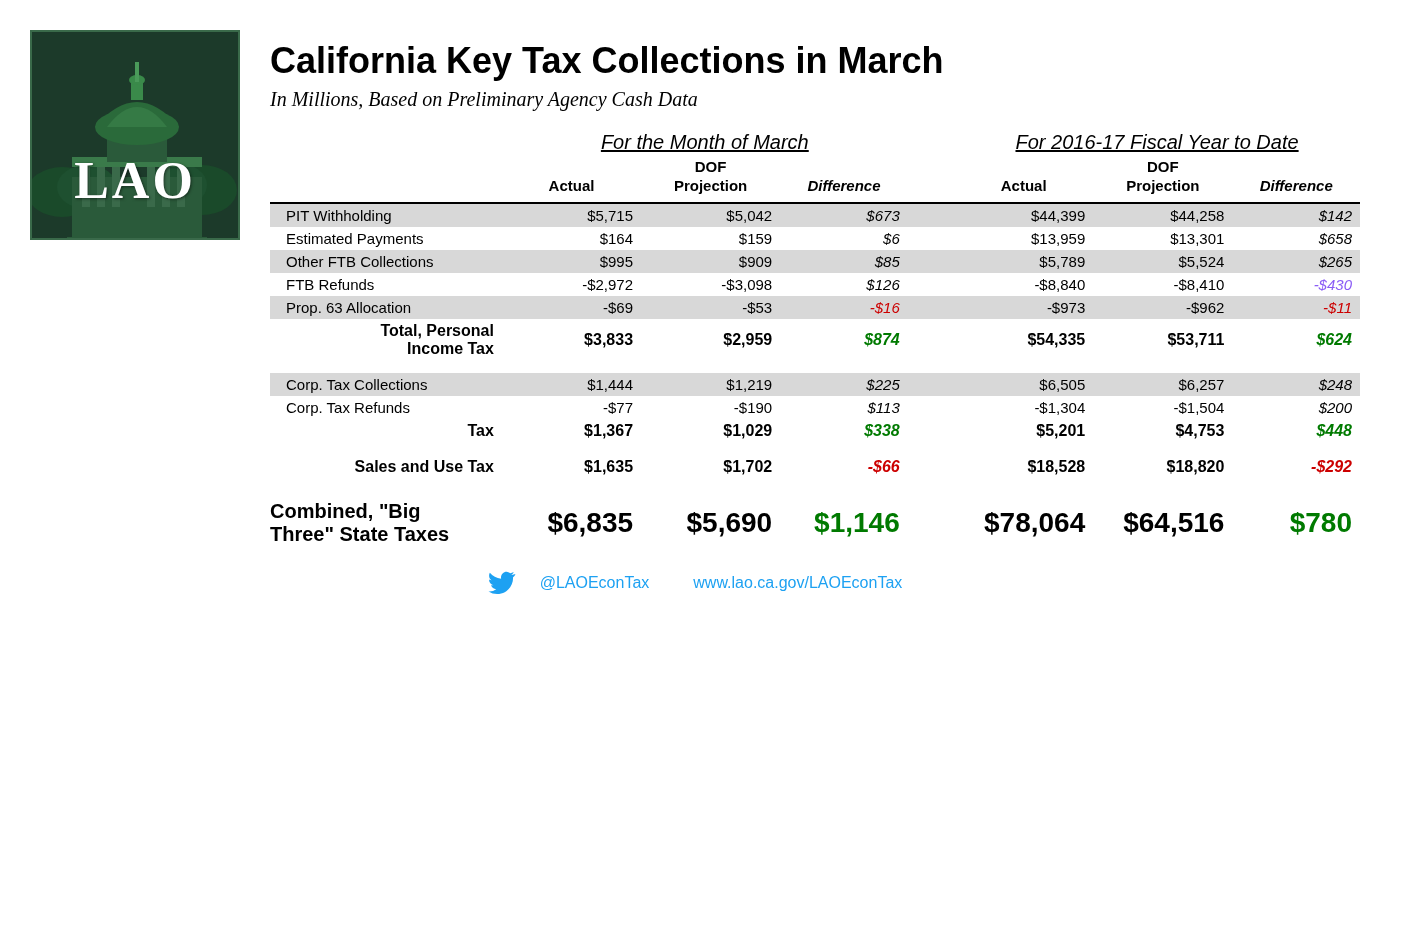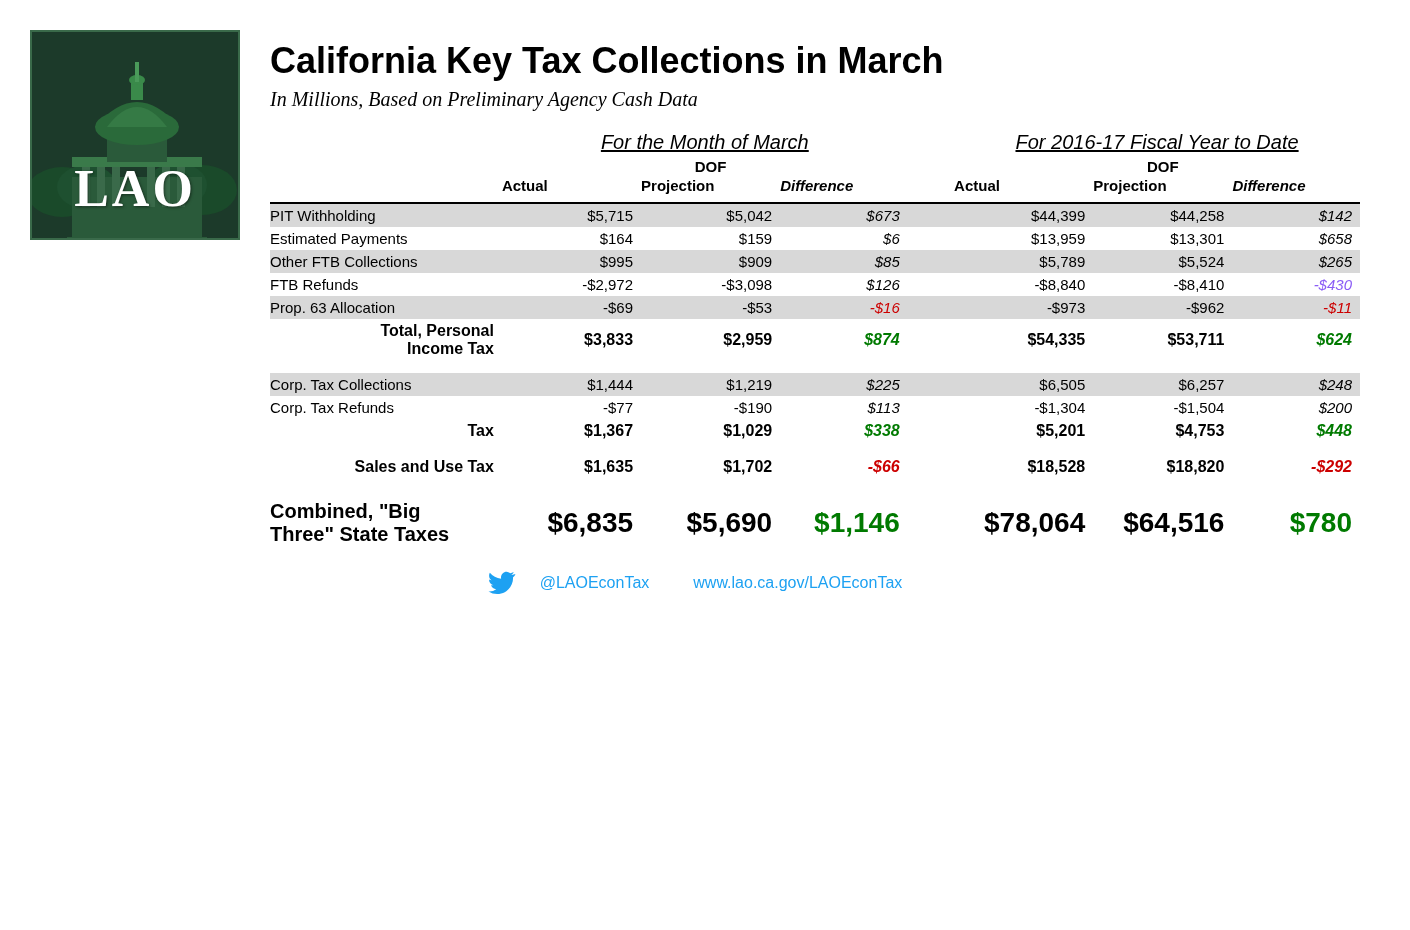--- a/index.html
+++ b/index.html
@@ -63,38 +63,38 @@
       padding-bottom: 4px;
       color: #000;
     }
     .dof-row td {
       text-align: center;
       font-weight: bold;
       font-size: 15px;
       padding-bottom: 2px;
     }
     .col-header-row td {
-      text-align: left;
+      text-align: center;
       font-weight: bold;
       font-size: 15px;
       padding-bottom: 8px;
       border-bottom: 2px solid #000;
     }
     .col-header-row td.left-label {
       text-align: left;
     }
     .data-row td {
       font-size: 15px;
       padding: 3px 8px;
       text-align: right;
     }
     .data-row td.left-label {
       text-align: left;
       font-size: 15px;
-      padding-left: 0;
+      padding-left: 16px;
       margin-top: 34px;
     }
     .data-row.shaded {
       background: #d8d8d8;
     }
     .data-row.shaded td {
       background: #d8d8d8;
     }
     .total-row td {
       font-weight: bold;
@@ -155,21 +155,21 @@
       border: 2px solid #3a6a4a;
     }
     .logo-bg {
       width: 100%;
       height: 100%;
       background: linear-gradient(180deg, #1c3a2a 0%, #2a5a3a 40%, #1a3020 100%);
       display: flex;
       flex-direction: column;
       align-items: center;
       justify-content: flex-end;
-      padding-bottom: 20px;
+      padding-bottom: 28px;
     }
     .capitol-svg {
       position: absolute;
       top: 0; left: 0;
     }
     .lao-label {
       font-size: 52px;
       font-weight: bold;
       color: white;
       font-family: 'Georgia', serif;

